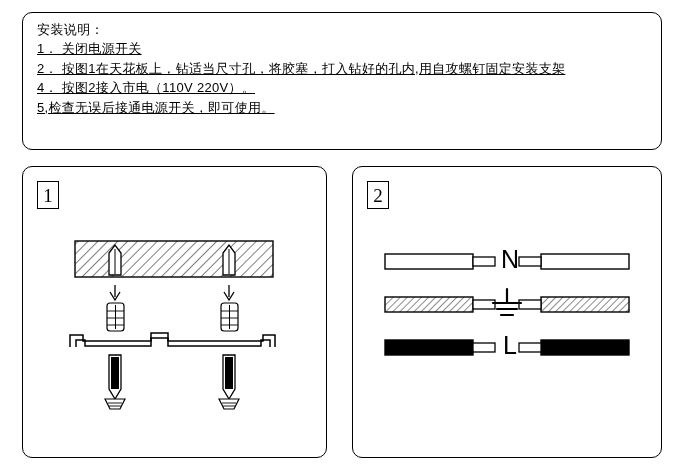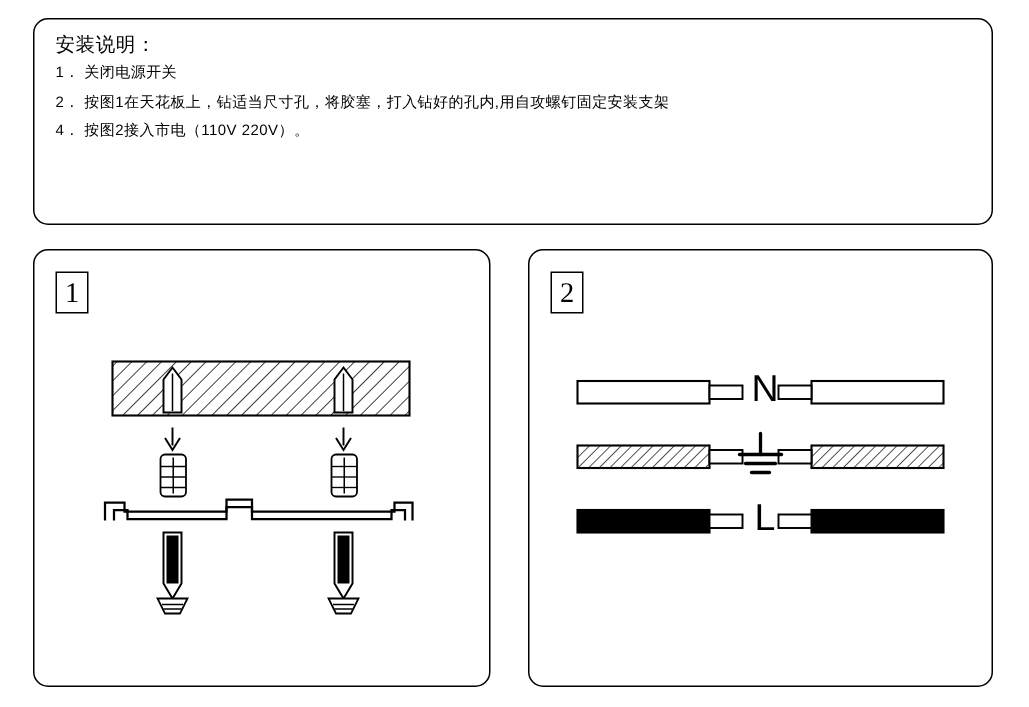--- a/index.html
+++ b/index.html
@@ -30,24 +30,25 @@
   }
   .instructions-inner {
     padding: 7px 14px 0 14px;
   }
   .inst-title {
     font-size: 13px;
     line-height: 19px;
     letter-spacing: 0.4px;
   }
   .inst-line {
-    font-size: 10px;
+    font-size: 13px;
     line-height: 19.5px;
     letter-spacing: 0.3px;
     white-space: nowrap;
+    text-decoration: underline;
   }
 
   
   .panel {
     position: absolute;
     border: 1.5px solid #000;
     border-radius: 10px;
     box-sizing: border-box;
     background: #fff;
   }
@@ -85,20 +86,21 @@
 </style>
 </head>
 <body>
 
 <div class="instructions-box">
   <div class="instructions-inner">
     <div class="inst-title">安装说明：</div>
     <div class="inst-line">1． 关闭电源开关</div>
     <div class="inst-line">2． 按图1在天花板上，钻适当尺寸孔，将胶塞，打入钻好的孔内,用自攻螺钉固定安装支架</div>
     <div class="inst-line">4． 按图2接入市电（110V 220V）。</div>
+    <div class="inst-line">5,检查无误后接通电源开关，即可使用。</div>
   </div>
 </div>
 
 <div class="panel panel-1">
   <div class="panel-num">1</div>
 
   <svg class="fig" width="303" height="290" viewBox="0 0 303 290">
     <defs>
       <pattern id="hatch" width="7" height="7" patternUnits="userSpaceOnUse" patternTransform="rotate(45)">
         <line x1="0" y1="0" x2="0" y2="7" stroke="#000" stroke-width="1"></line>

